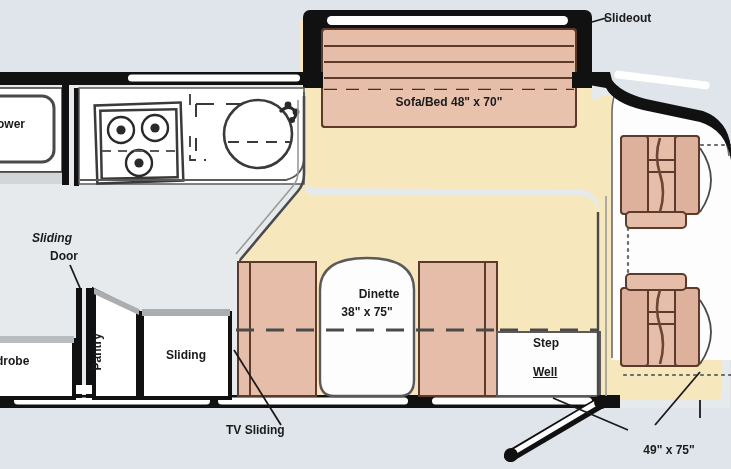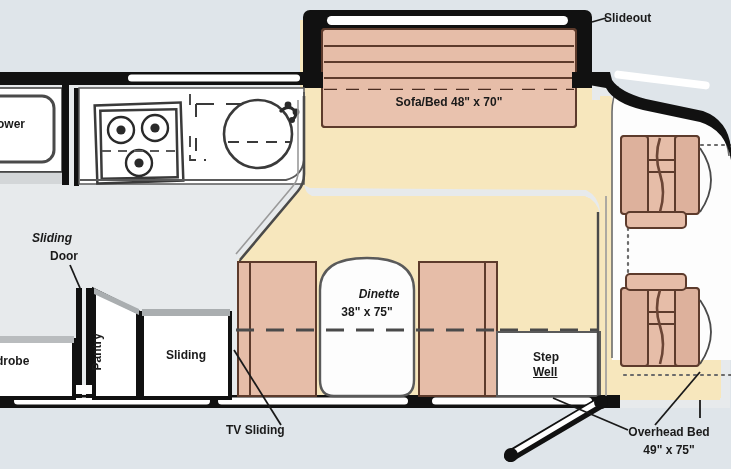--- a/index.html
+++ b/index.html
@@ -251,24 +251,23 @@
 
   <div class="lbl f13 c" style="left:12px; top:232px; width:80px;font-style:italic;">Sliding</div>
   <div class="lbl f13 c" style="left:24px; top:250px; width:80px;">Door</div>
 
   <div class="lbl f13" style="left:-4px; top:355px;">drobe</div>
 
   <div class="lbl f12 vert" style="left:88px; top:345px; width:60px; text-align:center; margin-left:-20px;">Pantry</div>
 
   <div class="lbl f13 c" style="left:146px; top:349px; width:80px;">Sliding</div>
 
-  <div class="lbl f13 c" style="left:317px; top:288px; width:124px;font-style:italic;">Dinette</div>
+  <div class="lbl f13 c" style="left:317px; top:288px; width:124px;">Dinette</div>
   <div class="lbl f13 c" style="left:317px; top:306px; width:100px;">38" x 75"</div>
 
-  <div class="lbl f13" style="left:533px; top:351px;text-align:center;">Step</div>
+  <div class="lbl f13" style="left:533px; top:337px;text-align:center;">Step</div>
   <div class="lbl f13" style="left:533px; top:366px;text-decoration:underline;">Well</div>
 
   <div class="lbl f13" style="left:226px; top:424px;">TV Sliding</div>
 
-  <div class="lbl f13 c" style="left:608px; top:426px; width:122px;">Overhead Bed</div>
   <div class="lbl f13 c" style="left:608px; top:444px; width:122px;">49" x 75"</div>
 
 </div>
 
 </body></html>

